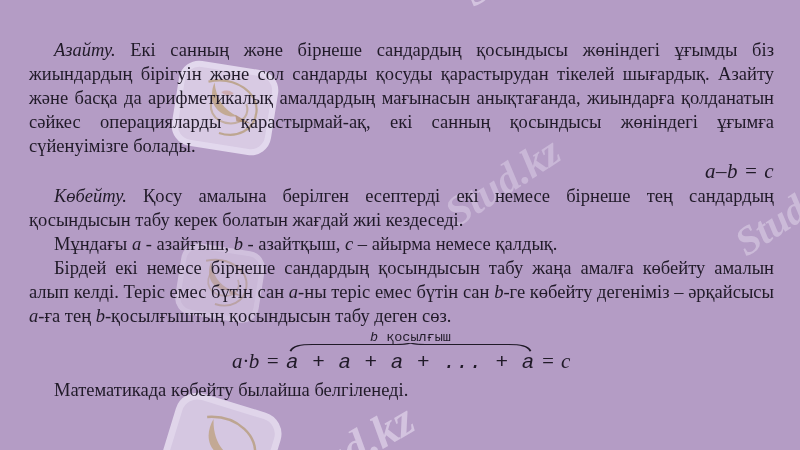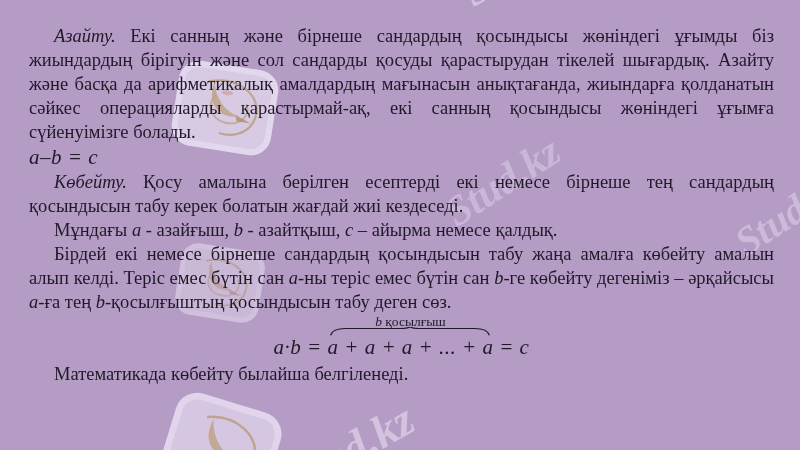--- a/index.html
+++ b/index.html
@@ -28,48 +28,48 @@
   .wm-text-bottom     { left: 276px; top: 462px;  font-size: 46px; transform: rotate(-30deg); }
   .wm-logo { opacity: 0.9; }
   .wm-logo-top    { left: 172px; top: 64px;  width: 106px; height: 88px; transform: rotate(9deg); }
   .wm-logo-middle { left: 170px; top: 246px; width: 100px; height: 74px; transform: rotate(9deg); opacity: 0.55; }
   .wm-logo-bottom { left: 162px; top: 400px; width: 118px; height: 96px; transform: rotate(17deg); }
   .wm-logo svg { width: 100%; height: 100%; }
   
   .content {
     position: relative;
     z-index: 1;
-    padding: 24px 26px 0 29px;
+    padding: 38px 26px 0 29px;
     box-sizing: border-box;
   }
   .para {
     margin: 0;
     font-size: 18.5px;
     line-height: 24px;
     text-align: justify;
     text-indent: 25px;
   }
   .lead { font-style: italic; }
   .mvar { font-style: italic; }
   .formula-line {
-    text-align: left;
+    text-align: right;
     font-size: 21px;
     line-height: 26px;
     font-style: italic;
     letter-spacing: 0.5px;
   }
   .formula-mult {
     text-align: center;
     font-size: 21px;
     line-height: 24px;
     font-style: italic;
     margin-top: 21px;
     letter-spacing: 0.5px;
   }
-  .braced { position: relative; display: inline-block; }
+  .braced { position: relative; display: inline-block; font-family: Liberation Mono, monospace; }
   .brace-label {
     position: absolute;
     top: -20px;
     left: 50%;
     transform: translateX(-50%);
     font-size: 13.5px;
     line-height: 13px;
     letter-spacing: 0;
     white-space: nowrap;
     font-style: normal;

